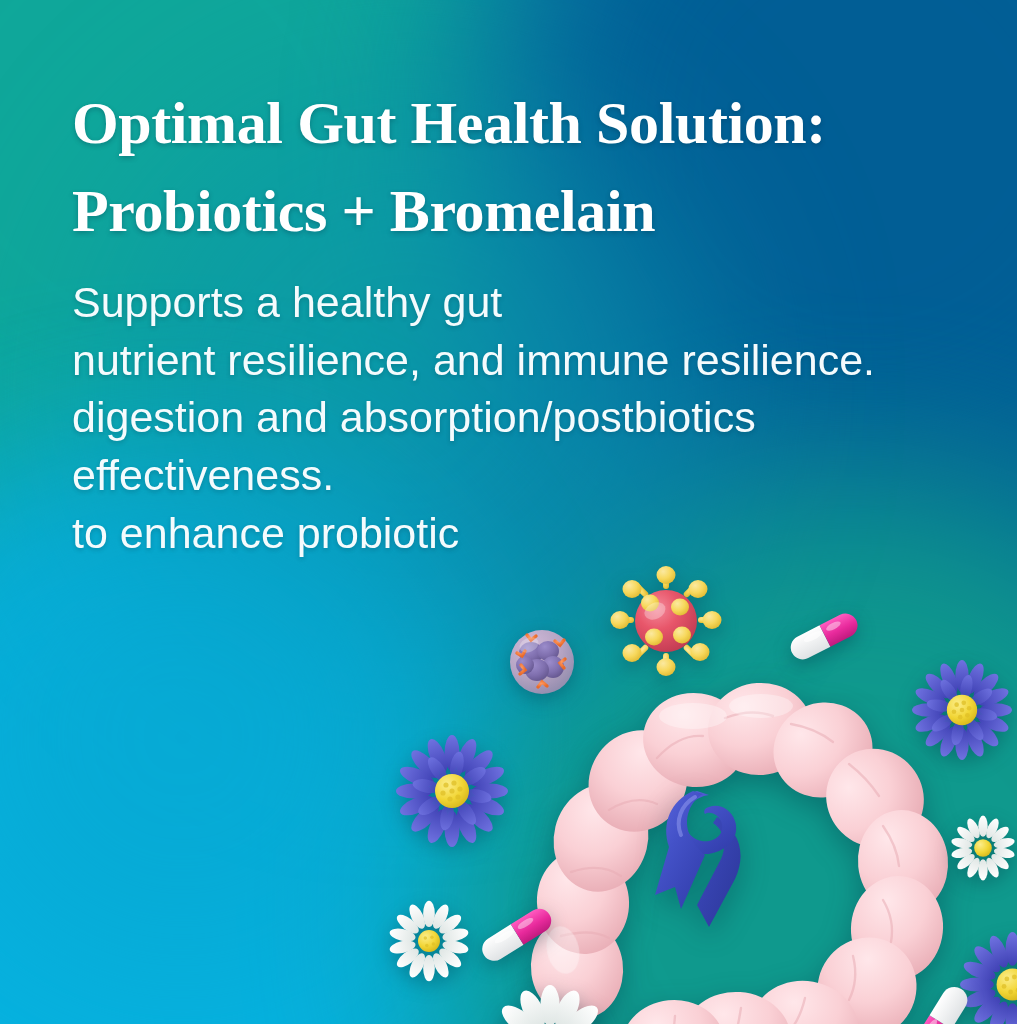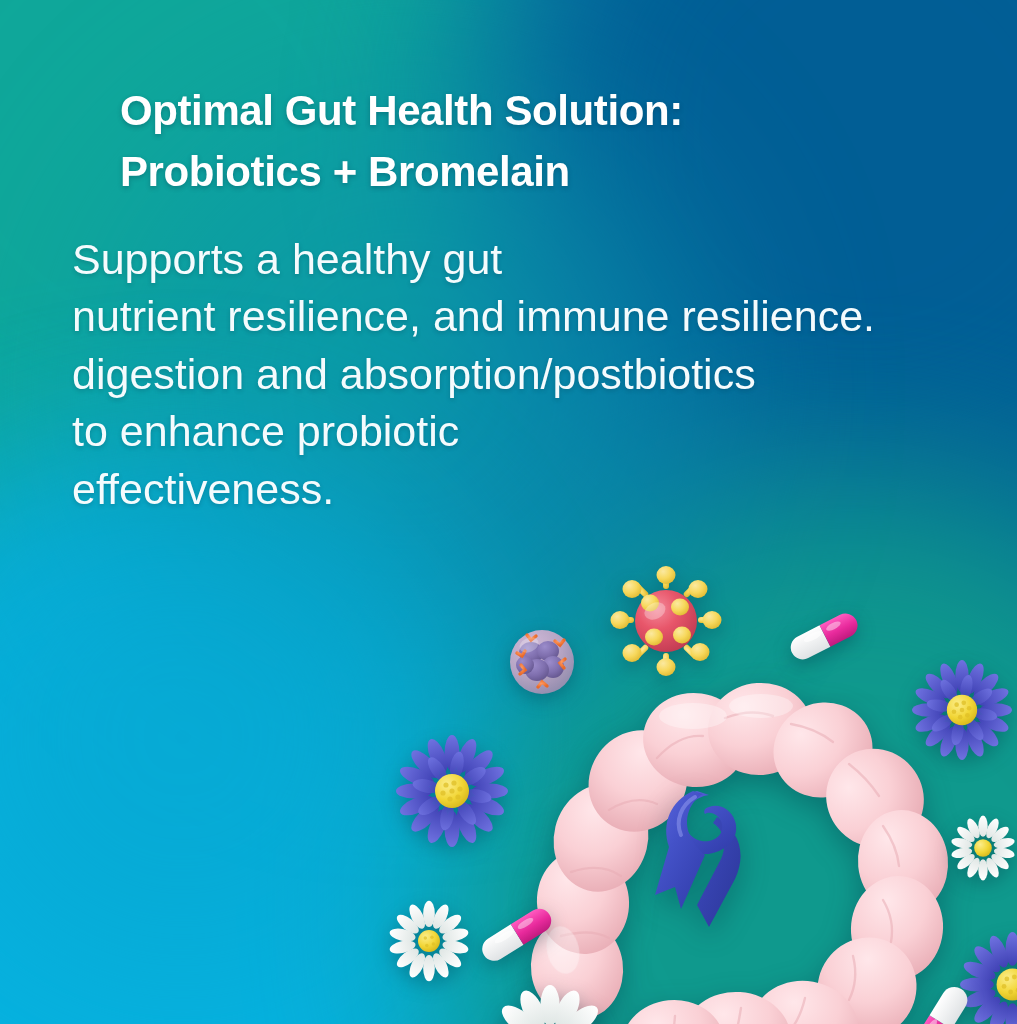--- a/index.html
+++ b/index.html
@@ -43,33 +43,32 @@
                 background:#07a6cf; opacity:.6; }
 
   
   .copy {
     position:absolute;
     left:72px; top:80px;
     width:900px;
     z-index:40;
   }
   .headline {
-    font-family:Liberation Sans, sans-serif;
+    font-family:Liberation Serif, serif;
     font-weight:700;
-    font-size:42px;
+    font-size:60px;
     line-height:1.46;
     letter-spacing:-0.4px;
     color:#ffffff;
     text-shadow:0 2px 5px rgba(0,40,60,.30);
     white-space:nowrap;
-    margin-left:48px;
   }
   .headline .hl-line { display:block; }
   .body-copy {
-    margin-top:28px;
+    margin-top:19px;
     font-family:"Liberation Sans Narrow","Liberation Sans", sans-serif;
     font-weight:400;
     font-size:43px;
     line-height:1.34;
     color:#f4fbfd;
     text-shadow:0 2px 4px rgba(0,40,60,.22);
   }
   .body-copy .bc-line { display:block; white-space:nowrap; }
 
   
@@ -522,18 +521,18 @@
 
   <div class="copy">
     <h1 class="headline">
       <span class="hl-line">Optimal Gut Health Solution:</span>
       <span class="hl-line">Probiotics + Bromelain</span>
     </h1>
     <p class="body-copy">
       <span class="bc-line">Supports a healthy gut</span>
       <span class="bc-line">nutrient resilience, and immune resilience.</span>
       <span class="bc-line">digestion and absorption/postbiotics</span>
+      <span class="bc-line">effectiveness.</span>
       <span class="bc-line">to enhance probiotic</span>
-      <span class="bc-line">effectiveness.</span>
     </p>
   </div>
 
 </div>
 
 </body></html>

